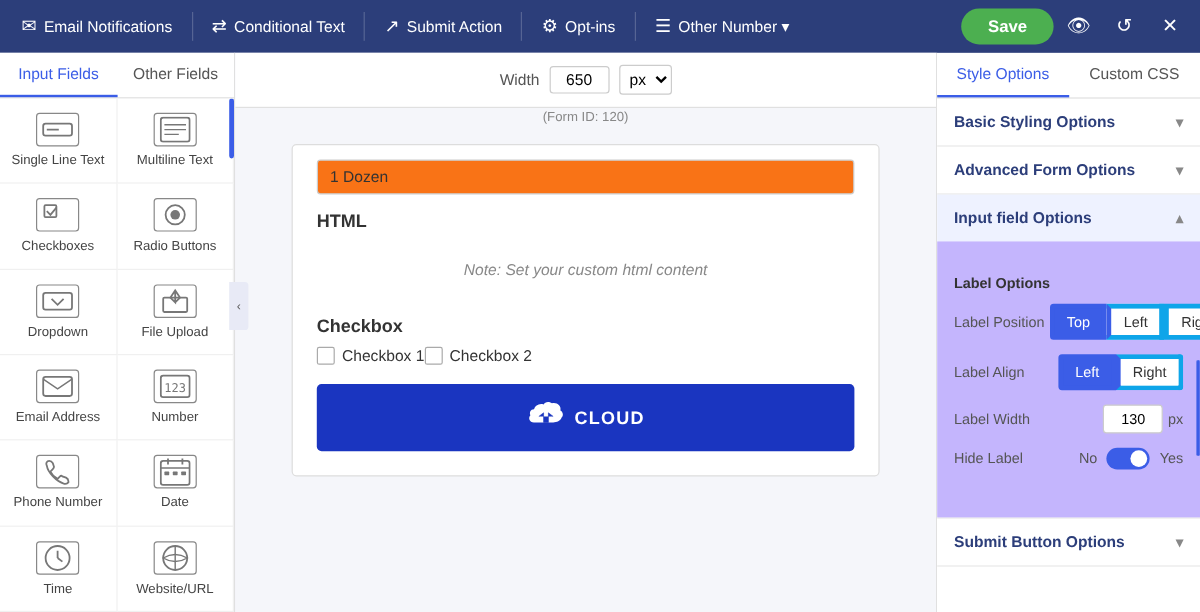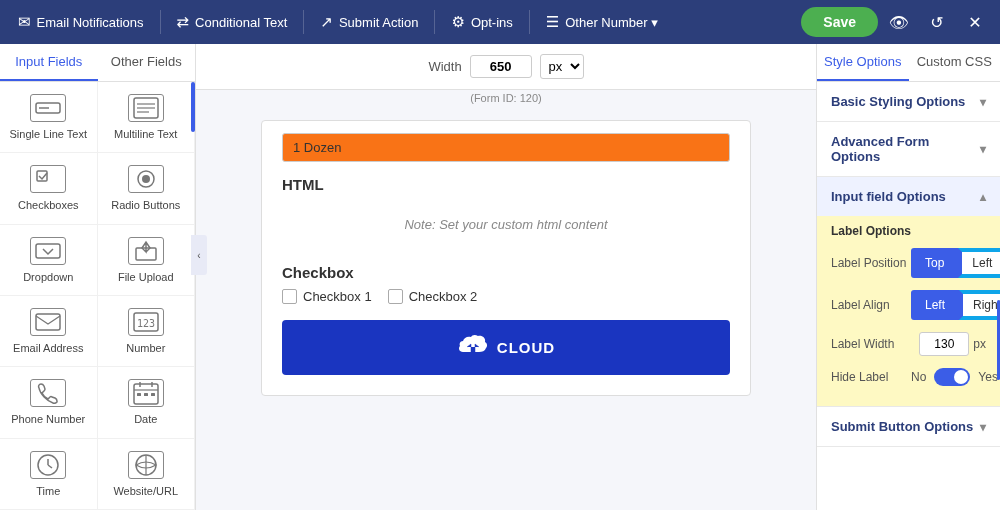--- a/index.html
+++ b/index.html
@@ -23,52 +23,52 @@
     .left-tab.active { color: #3b5de7; border-bottom: 2px solid #3b5de7; }
     .fields-grid { display: grid; grid-template-columns: 1fr 1fr; gap: 0; overflow-y: auto; flex: 1; }
     .field-item { display: flex; flex-direction: column; align-items: center; justify-content: center; padding: 12px 8px; border-right: 1px solid #f0f0f0; border-bottom: 1px solid #f0f0f0; cursor: pointer; gap: 6px; }
     .field-icon { width: 36px; height: 28px; border: 1.5px solid #888; border-radius: 3px; display: flex; align-items: center; justify-content: center; font-size: 12px; color: #737373; }
     .field-label { font-size: 11px; color: #444; text-align: center; }
 
     
     .center-panel { flex: 1; background: #f5f6fa; overflow-y: auto; display: flex; flex-direction: column; align-items: center; padding: 0; position: relative; }
     .form-toolbar { display: flex; align-items: center; gap: 8px; padding: 10px 16px; background: #fff; width: 100%; border-bottom: 1px solid #e0e0e0; justify-content: center; }
     .width-label { font-size: 13px; color: #555; font-weight: 500; }
-    .width-input { width: 62px; border: 1px solid #ccc; border-radius: 3px; padding: 3px 6px; font-size: 13px; text-align: center; font-weight: bold; }
+    .width-input { width: 50px; border: 1px solid #ccc; border-radius: 3px; padding: 3px 6px; font-size: 13px; text-align: center; }
     .px-select { border: 1px solid #ccc; border-radius: 3px; padding: 3px 4px; font-size: 13px; background: #fff; }
     .form-id { font-size: 11px; color: #888; text-align: center; padding: 2px 0 6px; width: 100%; text-align: center; }
 
     .form-canvas { width: 490px; background: #fff; border: 1px solid #ddd; border-radius: 4px; margin: 10px auto; padding: 12px 20px 20px; }
 
     .dropdown-row { margin-bottom: 14px; }
     .form-select { width: 100%; border: 1px solid #ccc; border-radius: 3px; padding: 6px 10px; font-size: 13px; color: #333; background: #f97316; appearance: none; cursor: pointer; }
 
     .form-section { margin-bottom: 16px; }
     .section-label { font-size: 15px; font-weight: 600; color: #333; margin-bottom: 8px; }
     .html-note { font-size: 13px; color: #888; font-style: italic; text-align: center; padding: 16px 0; }
 
     .checkbox-section { margin-bottom: 16px; }
-    .checkbox-items { display: flex; align-items: center; gap: 16px; margin-top: 8px; }
+    .checkbox-items { display: flex; align-items: center; margin-top: 8px; }
     .checkbox-item { display: flex; align-items: center; gap: 6px; font-size: 13px; }
     .checkbox-box { width: 15px; height: 15px; border: 1.5px solid #aaa; border-radius: 2px; background: #fff; flex-shrink: 0; }
 
     .submit-btn-preview { background: #1a35c0; border-radius: 4px; padding: 14px 20px; text-align: center; margin-top: 8px; display: flex; align-items: center; justify-content: center; gap: 8px; }
     .cloud-icon-preview { color: #fff; font-size: 20px; }
     .submit-text-preview { color: #fff; font-size: 15px; font-weight: 600; letter-spacing: 1px; }
 
     
-    .right-panel { width: 184px; background: #fff; border-left: 1px solid #e0e0e0; display: flex; flex-direction: column; flex-shrink: 0; overflow-y: auto; }
+    .right-panel { width: 220px; background: #fff; border-left: 1px solid #e0e0e0; display: flex; flex-direction: column; flex-shrink: 0; overflow-y: auto; }
     .right-tabs { display: flex; border-bottom: 1px solid #e0e0e0; }
     .right-tab { flex: 1; text-align: center; padding: 10px 6px; font-size: 13px; font-weight: 500; cursor: pointer; color: #555; }
     .right-tab.active { color: #3b5de7; border-bottom: 2px solid #3b5de7; }
 
     .accordion-item { border-bottom: 1px solid #e8e8e8; }
     .accordion-header { display: flex; align-items: center; justify-content: space-between; padding: 12px 14px; cursor: pointer; font-size: 13px; font-weight: 600; color: #2c3e7a; }
     .accordion-arrow { font-size: 12px; color: #888; }
-    .accordion-content { padding: 8px 14px; background: #fef9c3; }
+    .accordion-content { padding: 28px 14px; background: #c4b5fd; }
 
     .options-row { display: flex; align-items: center; margin-bottom: 12px; }
     .options-label { font-size: 12px; color: #555; flex: 1; min-width: 80px; }
     .btn-group { display: flex; gap: 0; }
     .btn-group-item { padding: 4px 10px; border: 4px solid #0ea5e9; font-size: 12px; cursor: pointer; background: #fff; color: #333; }
     .btn-group-item:first-child { border-radius: 3px 0 0 3px; }
     .btn-group-item:last-child { border-radius: 0 3px 3px 0; }
     .btn-group-item.active { background: #3b5de7; color: #fff; border-color: #3b5de7; }
     .btn-group-item.active + .btn-group-item { border-left-color: #3b5de7; }
 

